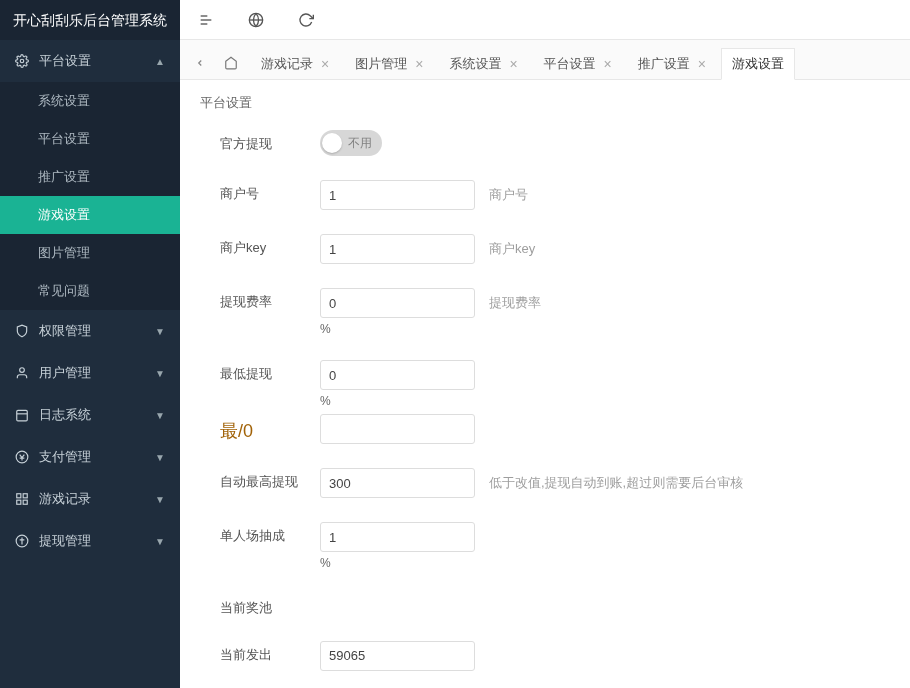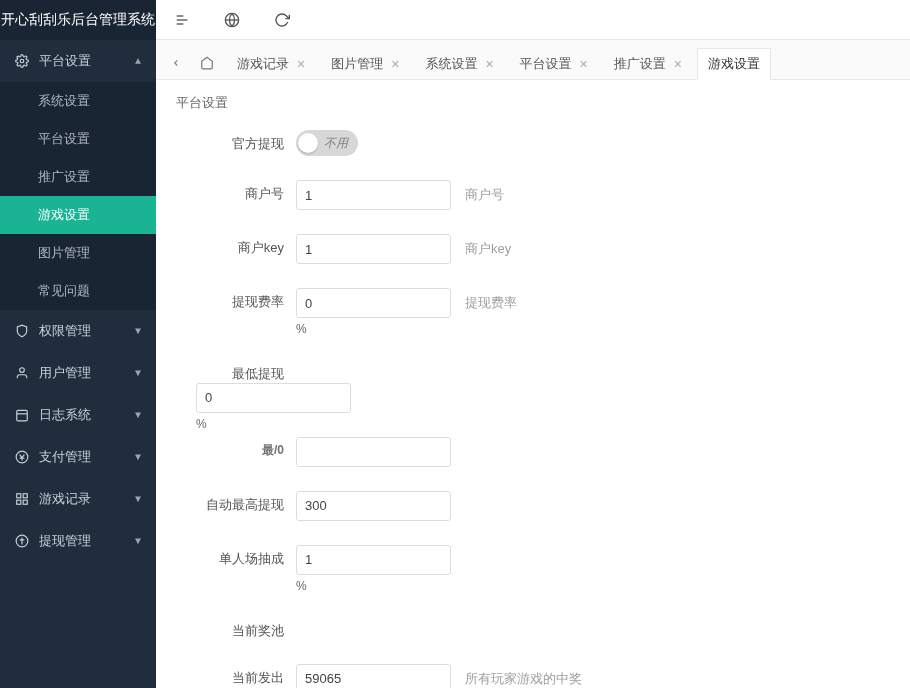--- a/index.html
+++ b/index.html
@@ -1,18 +1,18 @@
 <!DOCTYPE html>
 <html><head>
 <meta charset="utf-8">
 <style>
 * { margin: 0; padding: 0; box-sizing: border-box; }
 body { font-family: "Microsoft YaHei", Arial, sans-serif; font-size: 13px; background: #f5f5f5; width: 910px; height: 688px; overflow: hidden; display: flex; }
 
-.sidebar { width: 156px; background: #1f2d3d; color: #b8c7ce; height: 100%; overflow-y: auto; flex-shrink: 0; font-family: Liberation Mono, monospace; }
+.sidebar { width: 180px; background: #1f2d3d; color: #b8c7ce; height: 100%; overflow-y: auto; flex-shrink: 0; }
 .brand { height: 40px; line-height: 40px; text-align: center; color: #fff; font-size: 14px; background: #1a2533; }
 .menu-group { border-bottom: 0; }
 .menu-title { display: flex; align-items: center; padding: 12px 15px; color: #c7d1d8; cursor: pointer; font-size: 13px; }
 .menu-title .icon { width: 14px; height: 14px; margin-right: 10px; display: inline-flex; align-items: center; justify-content: center; }
 .menu-title .arrow { margin-left: auto; font-size: 10px; color: #98a6ad; }
 .submenu { background: #1a2533; }
 .submenu-item { padding: 10px 15px 10px 38px; color: #aeb9c2; cursor: pointer; font-size: 13px; }
 .submenu-item.active { background: #1ab394; color: #fff; }
 
 .main { flex: 1; display: flex; flex-direction: column; background: #f5f5f5; height: 100%; overflow: hidden; }
@@ -23,27 +23,27 @@
 .tab-ctrl { width: 28px; height: 32px; display: inline-flex; align-items: center; justify-content: center; color: #888; cursor: pointer; }
 .tab-home { width: 34px; height: 32px; display: inline-flex; align-items: center; justify-content: center; color: #777; cursor: pointer; }
 .tab { height: 32px; display: inline-flex; align-items: center; padding: 0 10px; margin: 0 2px; color: #555; cursor: pointer; font-size: 13px; border: 1px solid transparent; border-bottom: none; }
 .tab .close { margin-left: 8px; color: #aaa; font-size: 14px; cursor: pointer; }
 .tab.active { background: #fff; border: 1px solid #e7e7e7; border-bottom-color: #fff; color: #333; position: relative; top: 1px; }
 
 .content { flex: 1; overflow-y: auto; background: #fff; padding: 14px 20px 30px; }
 .page-title { font-size: 13px; color: #666; margin-bottom: 18px; }
 
 .form-row { display: flex; align-items: flex-start; margin-bottom: 24px; }
-.form-label { width: 100px; text-align: right; padding-right: 12px; color: #555; font-size: 13px; padding-top: 6px; line-height: 1.3; }
+.form-label { width: 100px; padding-right: 12px; color: #555; font-size: 13px; padding-top: 6px; line-height: 1.3; }
 .form-ctrl { width: 155px; }
 .form-ctrl input[type=text] { width: 100%; height: 30px; border: 1px solid #ddd; border-radius: 3px; padding: 0 8px; font-size: 13px; color: #444; }
 .form-hint { margin-left: 14px; color: #9e9e9e; font-size: 13px; padding-top: 6px; }
 .form-suffix { color: #666; font-size: 12px; margin-top: 4px; }
 
-.toggle { display: inline-flex; align-items: center; height: 26px; border-radius: 20px; background: #d7d7d7; padding: 2px 10px 2px 2px; cursor: pointer; font-style: italic; }
+.toggle { display: inline-flex; align-items: center; height: 26px; border-radius: 20px; background: #d7d7d7; padding: 2px 10px 2px 2px; cursor: pointer; }
 .toggle .knob { width: 20px; height: 20px; border-radius: 50%; background: #fff; box-shadow: 0 1px 2px rgba(0,0,0,0.2); }
 .toggle .txt { margin-left: 6px; color: #808080; font-size: 12px; }
 
 svg { display: block; }
 </style>
 </head>
 <body>
 
 <div class="sidebar">
   <div class="brand">开心刮刮乐后台管理系统</div>
@@ -219,50 +219,50 @@
 
       <div class="form-row">
         <div class="form-label">提现费率</div>
         <div class="form-ctrl">
           <input type="text" value="0" style="">
           <div class="form-suffix">%</div>
         </div>
         <div class="form-hint">提现费率</div>
       </div>
 
-      <div class="form-row" style="margin-bottom:6px;flex-direction:column;">
+      <div class="form-row" style="margin-bottom:6px;">
         <div class="form-label">最低提现</div>
         <div class="form-ctrl">
           <input type="text" value="0" style="">
           <div class="form-suffix">%</div>
         </div>
       </div>
       <div class="form-row">
-        <div class="form-label" style="font-size:12px;color:#737373;font-weight:bold;">最/0</div>
+        <div class="form-label" style="font-size:18px;color:#a16207;">最/0</div>
         <div class="form-ctrl"><input type="text" style=""></div>
       </div>
 
       <div class="form-row">
         <div class="form-label">自动最高提现</div>
         <div class="form-ctrl"><input type="text" value="300" style=""></div>
+        <div class="form-hint">低于改值,提现自动到账,超过则需要后台审核</div>
       </div>
 
       <div class="form-row">
         <div class="form-label">单人场抽成</div>
         <div class="form-ctrl">
           <input type="text" value="1" style="">
           <div class="form-suffix">%</div>
         </div>
       </div>
 
       <div class="form-row">
         <div class="form-label">当前奖池</div>
       </div>
 
       <div class="form-row">
         <div class="form-label">当前发出</div>
         <div class="form-ctrl"><input type="text" value="59065" style=""></div>
-        <div class="form-hint">所有玩家游戏的中奖</div>
       </div>
 
     </div>
   </div>
 </div>
 
 </body></html>

